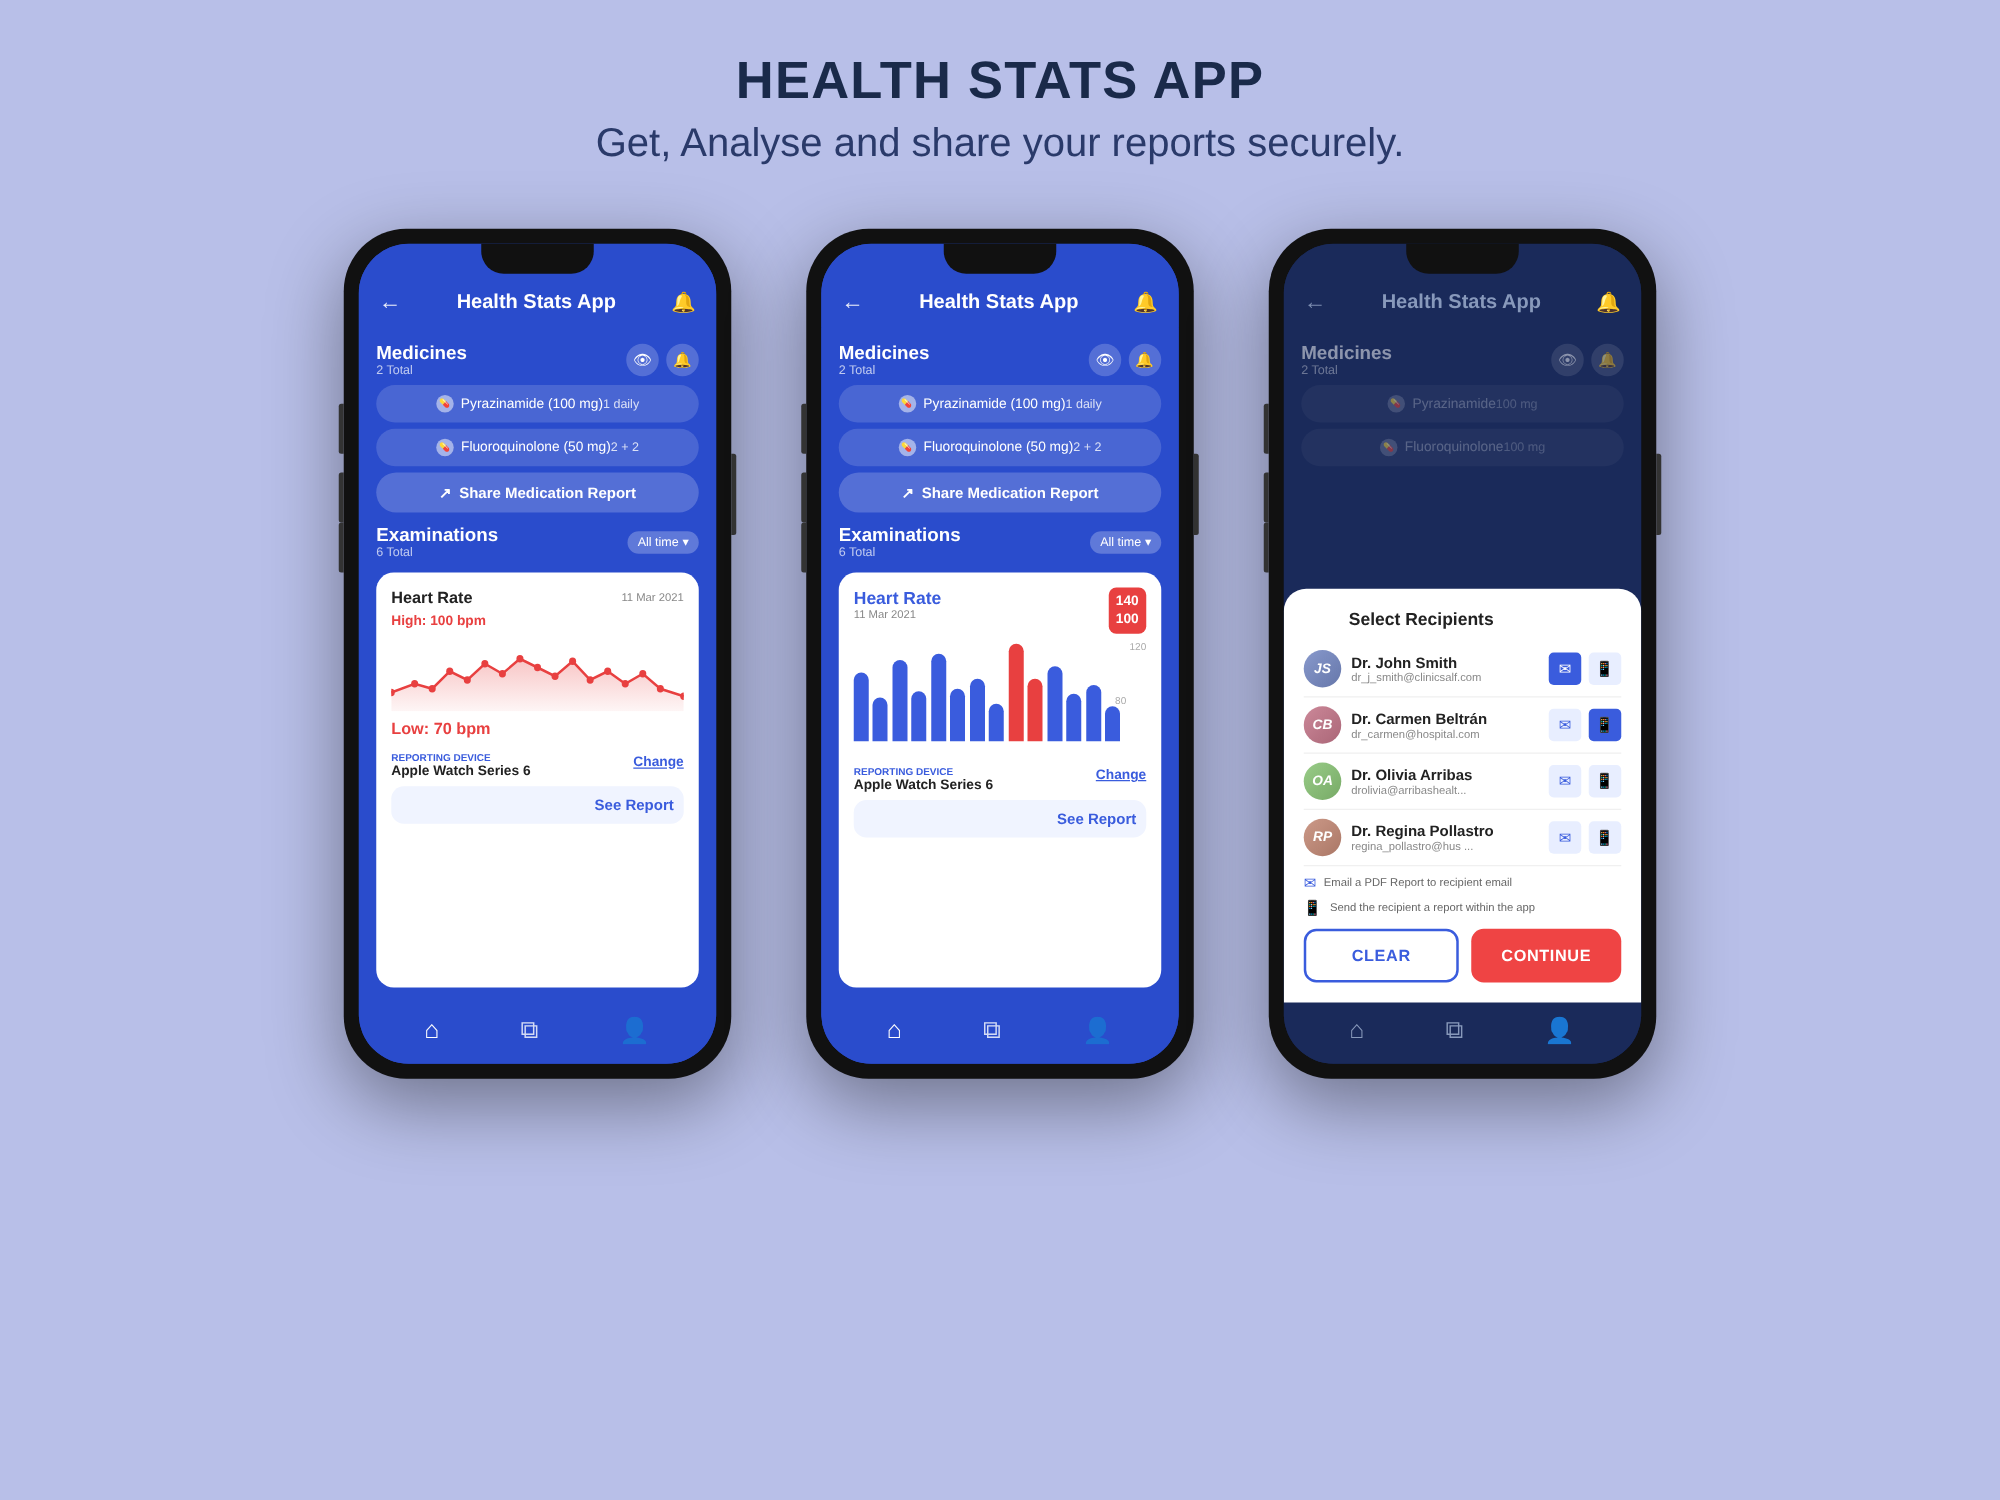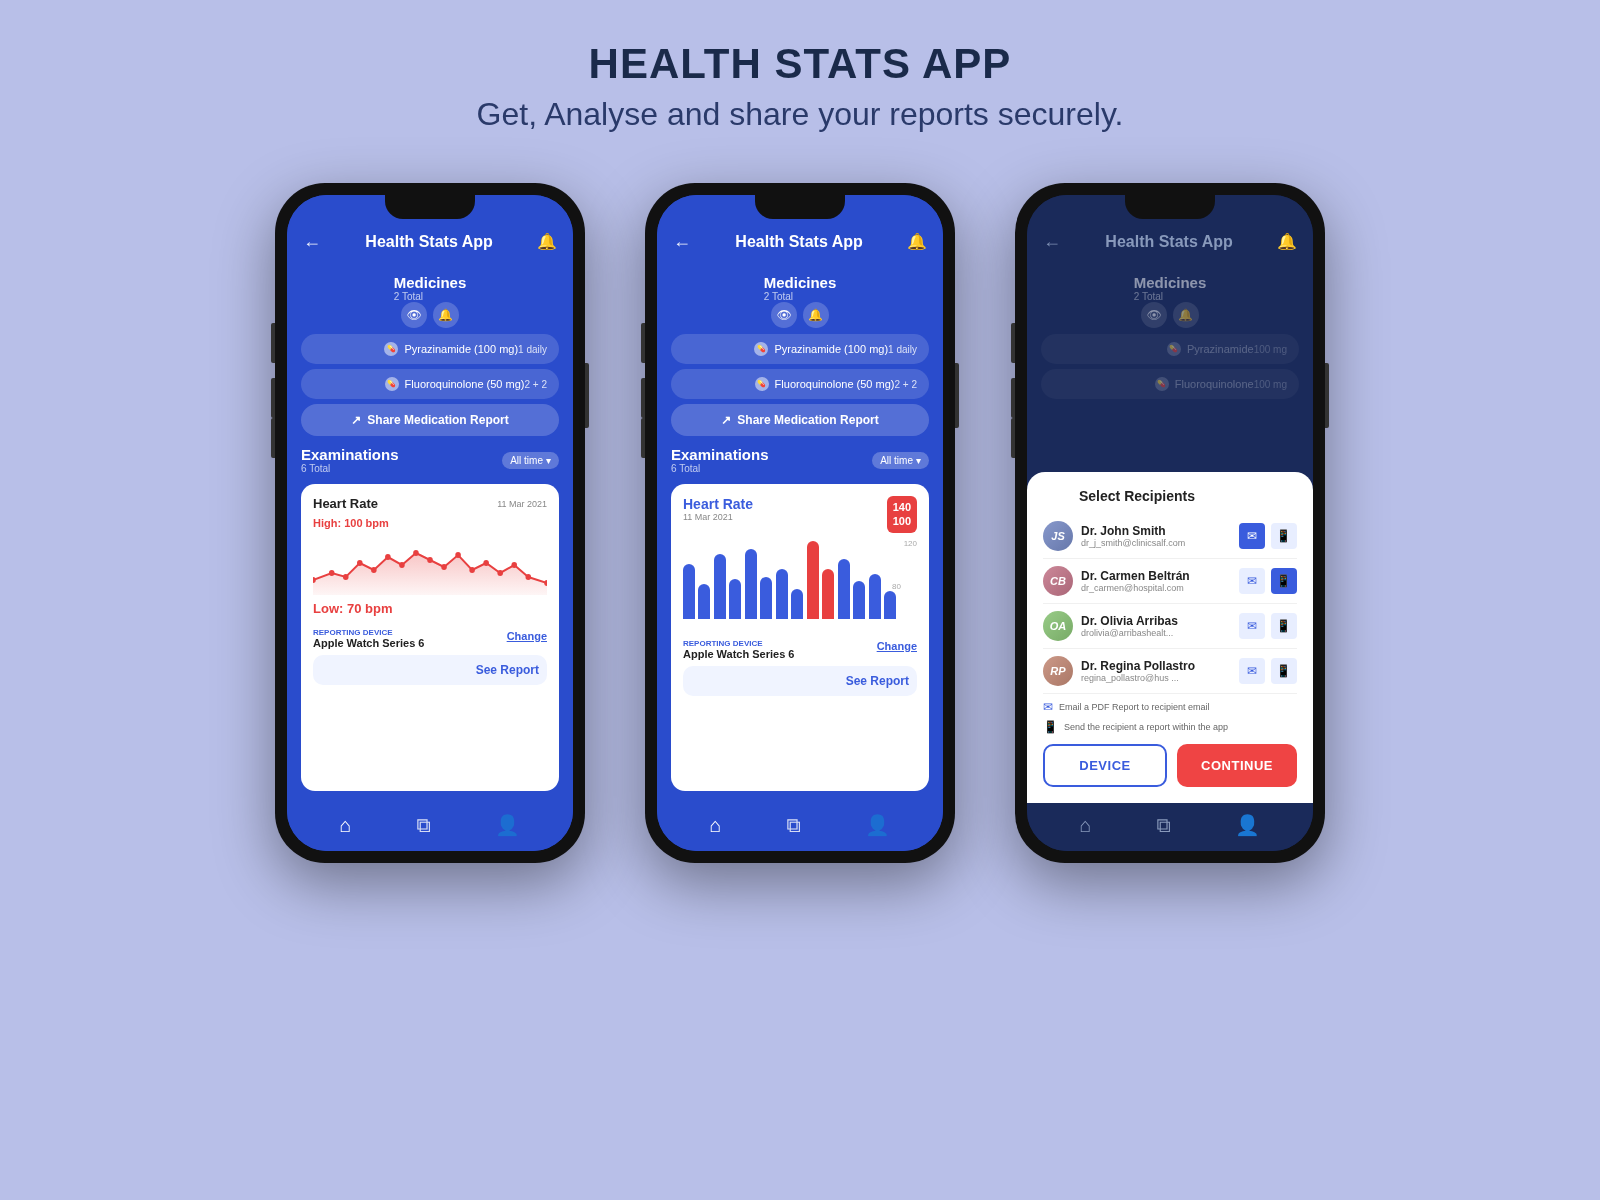--- a/index.html
+++ b/index.html
@@ -150,23 +150,22 @@
       overflow: hidden;
       display: flex;
       flex-direction: column;
       gap: 10px;
     }
 
     
     .medicines-header {
       display: flex;
       align-items: center;
-      justify-content: flex-start;
+      justify-content: space-between;
       margin-bottom: 6px;
-      flex-direction: column;
     }
 
     .medicines-title {
       color: white;
       font-size: 15px;
       font-weight: 700;
     }
 
     .medicines-subtitle {
       color: rgba(255,255,255,0.7);
@@ -191,21 +190,21 @@
       color: white;
     }
 
     
     .medicine-pill {
       background: rgba(255,255,255,0.15);
       border-radius: 20px;
       padding: 8px 12px;
       display: flex;
       align-items: center;
-      justify-content: flex-end;
+      justify-content: center;
       margin-bottom: 5px;
     }
 
     .medicine-pill-dark {
       background: rgba(255,255,255,0.08);
     }
 
     .pill-left {
       display: flex;
       align-items: center;
@@ -947,21 +946,21 @@
           <div class="legend-row">
             <span class="legend-icon">✉</span>
             <span>Email a PDF Report to recipient email</span>
           </div>
           <div class="legend-row">
             <span class="legend-icon">📱</span>
             <span>Send the recipient a report within the app</span>
           </div>
 
           <div class="modal-buttons">
-            <button class="btn-clear">DEVICE</button>
+            <button class="btn-clear">CLEAR</button>
             <button class="btn-continue">CONTINUE</button>
           </div>
         </div>
       </div>
 
       <div class="phone-nav phone-nav-dark">
         <span class="nav-icon" style="color:#8899bb;">⌂</span>
         <span class="nav-icon" style="color:#8899bb;">⧉</span>
         <span class="nav-icon" style="color:#8899bb;">👤</span>
       </div>

